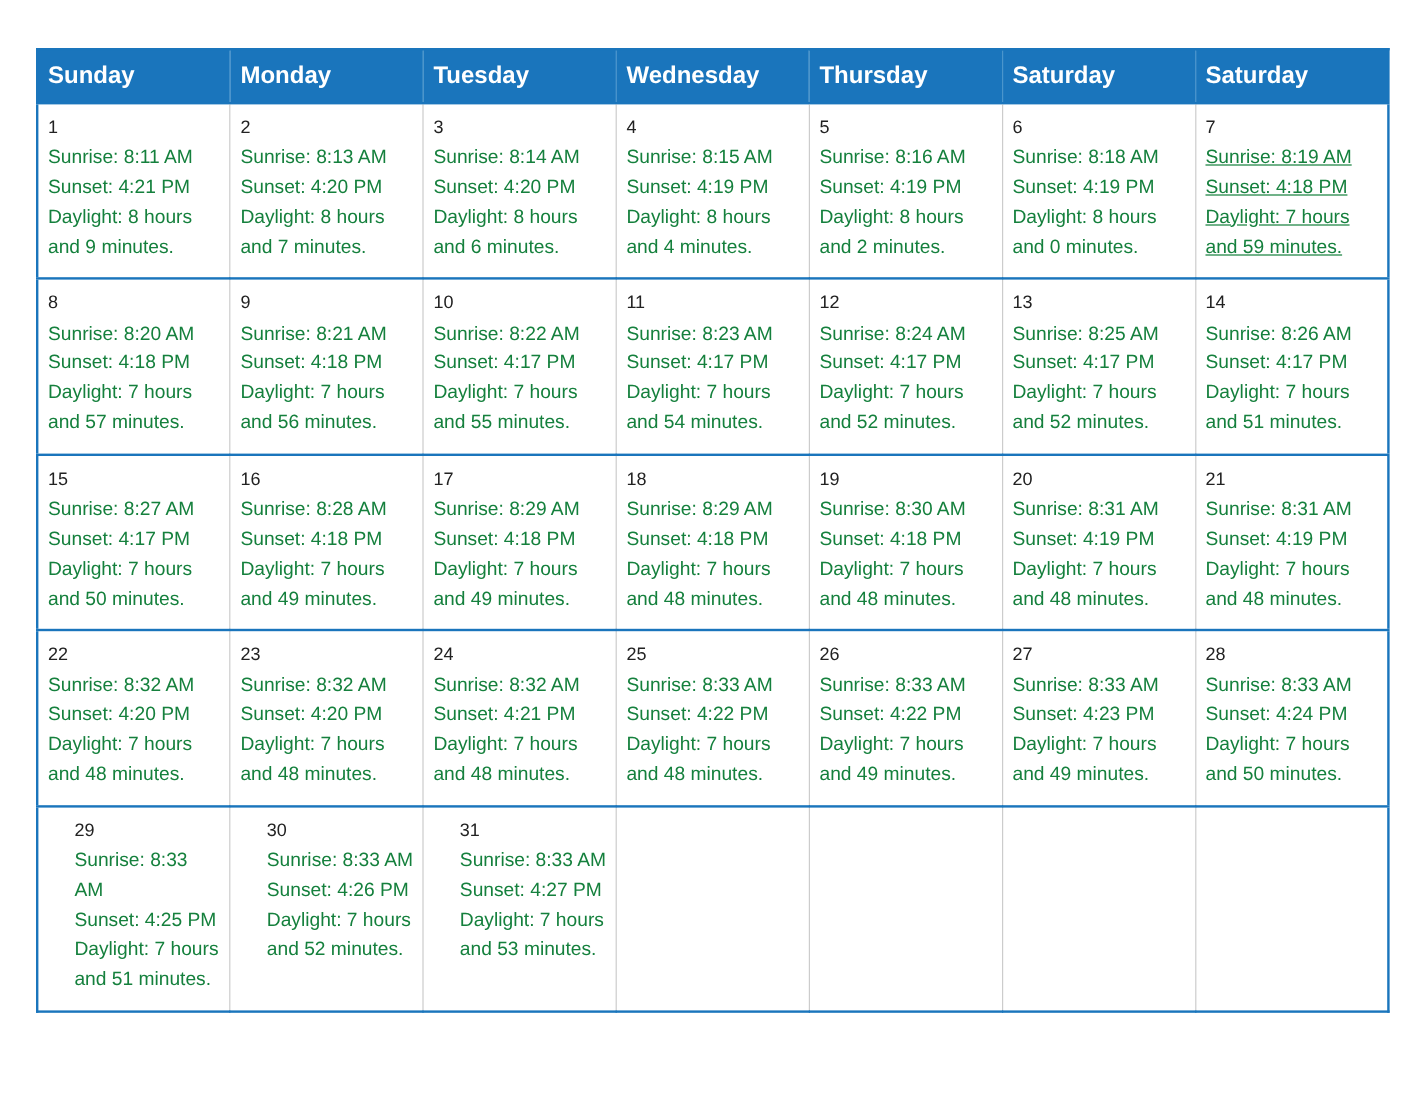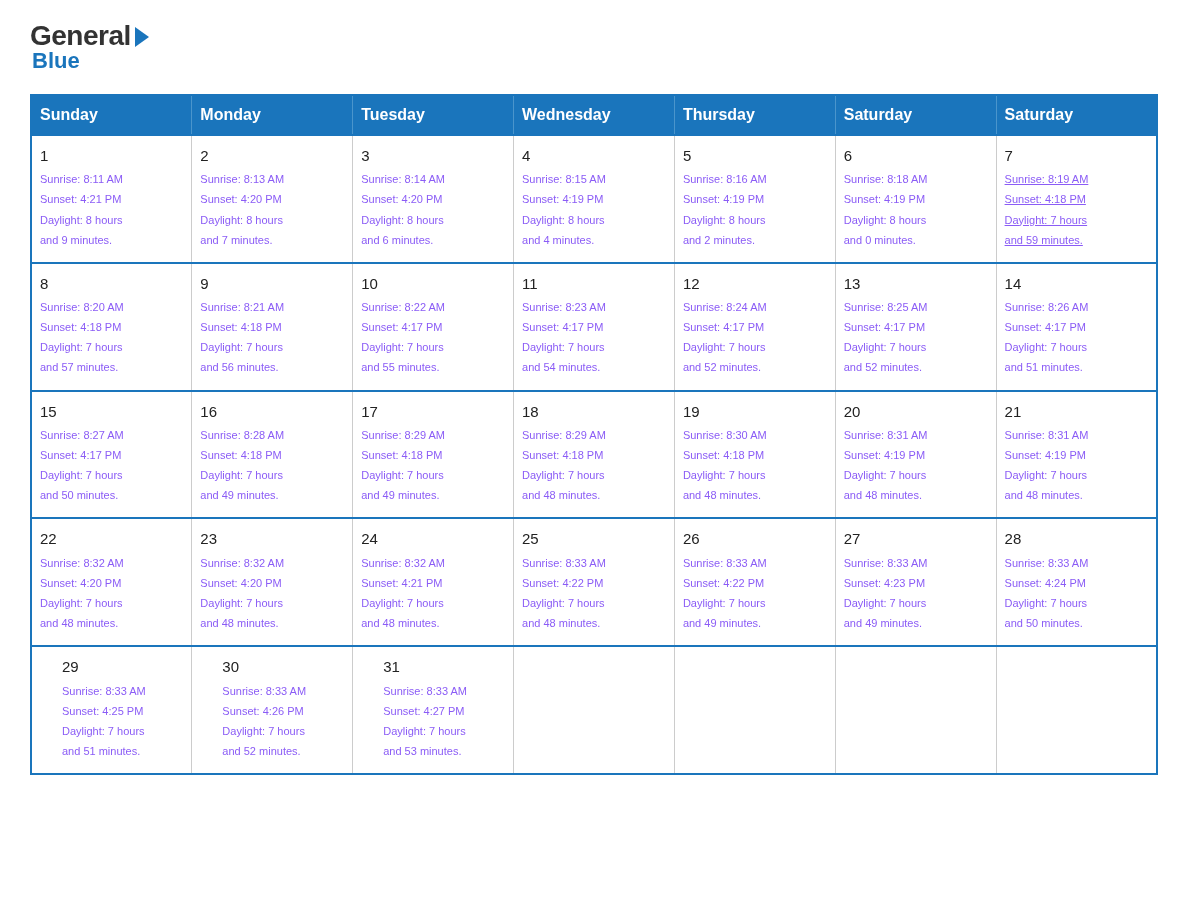--- a/index.html
+++ b/index.html
@@ -64,21 +64,21 @@
       width: 100%;
       border-collapse: collapse;
       border: 2px solid #1a75bc;
     }
     .calendar thead tr {
       background-color: #1a75bc;
       color: white;
     }
     .calendar thead th {
       padding: 10px 8px;
-      font-size: 16px;
+      font-size: 20px;
       font-weight: bold;
       text-align: left;
       border-right: 1px solid #4a95cc;
     }
     .calendar thead th:last-child {
       border-right: none;
     }
     .calendar tbody tr {
       border-top: 2px solid #1a75bc;
     }
@@ -96,40 +96,33 @@
       border-right: none;
     }
     .calendar tbody td .day-num {
       font-size: 15px;
       font-weight: normal;
       color: #222;
       display: block;
       margin-bottom: 2px;
     }
     .calendar tbody td .day-info {
-      font-size: 11px;
-      color: #8b5cf6;
+      font-size: 16px;
+      color: #15803d;
       line-height: 1.55;
     }
     .calendar tbody tr:last-child td {
       border-bottom: none;
       padding-left: 30px;
     }
   </style>
 </head>
 <body>
 
 <div class="header">
-  <div class="logo">
-    <div class="logo-general">
-      <span>General</span>
-      <span class="arrow"></span>
-    </div>
-    <div class="logo-blue">Blue</div>
-  </div>
   <div class="title-section">
   </div>
 </div>
 
 <table class="calendar">
   <thead>
     <tr>
     <th>Sunday</th>
         <th>Monday</th>
         <th>Tuesday</th>

